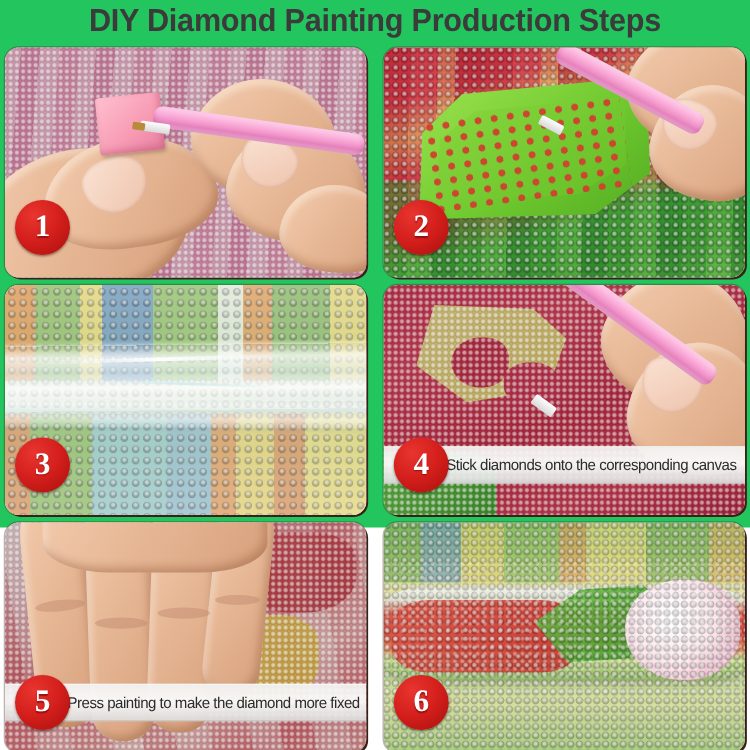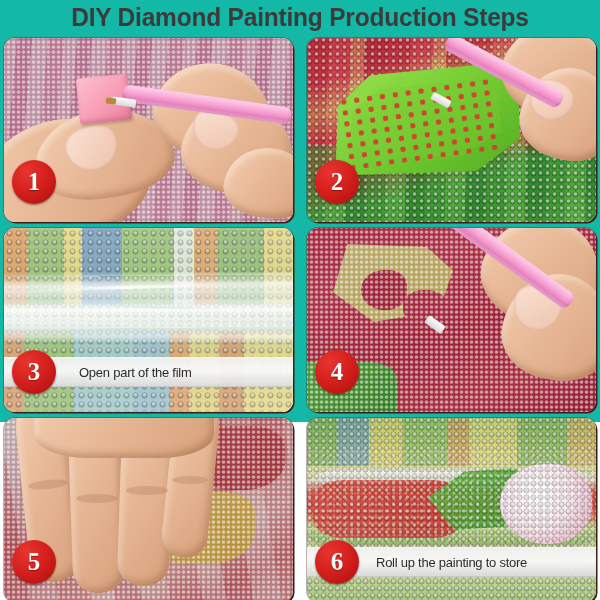--- a/index.html
+++ b/index.html
@@ -6,21 +6,21 @@
   * { box-sizing: border-box; margin: 0; padding: 0; }
   html, body {
     width: 600px; height: 600px;
     background: #ffffff;
     font-family: "Liberation Sans", "DejaVu Sans", sans-serif;
     overflow: hidden;
   }
   #infographic {
     position: relative;
     width: 600px; height: 422px;
-    background: #14b8a6;
+    background: #22c55e;
   }
 
   
   .title {
     position: absolute;
     left: 0; top: 0;
     width: 600px; height: 36px;
     line-height: 34px;
     text-align: center;
     font-size: 25.5px;
@@ -272,23 +272,20 @@
 
         <div class="film" style="top:48px;height:52px;transform:rotate(-0.6deg);"></div>
         <div class="film" style="top:92px;height:22px;opacity:0.75;transform:rotate(0.4deg);"></div>
         <div style="position:absolute;left:8%;top:58px;width:70%;height:3px;
              background:linear-gradient(90deg,rgba(255,255,255,0),rgba(255,255,255,0.95),rgba(255,255,255,0));
              transform:rotate(-1.5deg);"></div>
         <div style="position:absolute;left:24%;top:78px;width:52%;height:2px;
              background:linear-gradient(90deg,rgba(255,255,255,0),rgba(210,235,240,0.9),rgba(255,255,255,0));
              transform:rotate(2deg);"></div>
       </div>
-      <div class="caption-bar">
-        <span class="caption-text" style="margin-left:20px;">Open part of the film</span>
-      </div>
       <div class="badge">
         <span class="badge-num">3</span>
       </div>
     </div>
 
     <div class="panel r1 c1 long">
       <div class="photo">
         <div style="position:absolute;inset:0;background:
              linear-gradient(160deg,#cf3450 0%,#d9405a 25%,#c72c46 55%,#d53c54 80%,#b82440 100%);"></div>
 
@@ -304,20 +301,23 @@
              background:linear-gradient(130deg,#6cc64a,#3f9c2c);border-radius:10px 30% 10% 10%;"></div>
         <div class="bead-grid fine-grid">
             <div class="bead-layer"></div>
           </div>
 
         <div class="finger" style="left:176px;top:-10px;width:120px;height:108px;transform:rotate(22deg);"></div>
         <div class="finger" style="left:196px;top:46px;width:110px;height:106px;transform:rotate(10deg);"></div>
         <div class="nail" style="left:206px;top:58px;width:48px;height:44px;transform:rotate(18deg);"></div>
         <div class="pen" style="left:128px;top:22px;width:150px;height:18px;transform:rotate(36deg);"></div>
         <div class="pen-tip" style="left:118px;top:92px;width:20px;height:9px;transform:rotate(36deg);"></div>
+      </div>
+      <div class="caption-bar" style="padding-left:50px;">
+        <span class="caption-text">Stick diamonds onto the corresponding canvas</span>
       </div>
       <div class="badge">
         <span class="badge-num">4</span>
       </div>
     </div>
 
     <div class="panel r2 c0 long">
       <div class="photo">
         <div style="position:absolute;inset:0;background:
              linear-gradient(150deg,#f0dde0 0%,#e8b9c0 18%,#d96a72 38%,#e58a8e 55%,
@@ -337,20 +337,23 @@
         <div class="finger" style="left:18px;top:-26px;width:50px;height:190px;border-radius:40% 40% 48% 48% / 22% 22% 12% 12%;transform:rotate(-6deg);"></div>
         <div class="finger" style="left:66px;top:-30px;width:52px;height:205px;border-radius:40% 40% 48% 48% / 20% 20% 12% 12%;transform:rotate(-2deg);"></div>
         <div class="finger" style="left:116px;top:-28px;width:52px;height:196px;border-radius:40% 40% 48% 48% / 20% 20% 12% 12%;transform:rotate(2deg);"></div>
         <div class="finger" style="left:164px;top:-24px;width:46px;height:164px;border-radius:40% 40% 48% 48% / 22% 22% 14% 14%;transform:rotate(6deg);"></div>
         <div class="finger" style="left:30px;top:-40px;width:180px;height:80px;border-radius:30%;"></div>
         <div style="position:absolute;left:24px;top:62px;width:40px;height:9px;background:rgba(190,135,110,0.45);border-radius:50%;transform:rotate(-6deg);"></div>
         <div style="position:absolute;left:72px;top:76px;width:42px;height:9px;background:rgba(190,135,110,0.45);border-radius:50%;"></div>
         <div style="position:absolute;left:122px;top:68px;width:42px;height:9px;background:rgba(190,135,110,0.45);border-radius:50%;"></div>
         <div style="position:absolute;left:168px;top:58px;width:36px;height:8px;background:rgba(190,135,110,0.45);border-radius:50%;"></div>
       </div>
+      <div class="caption-bar" style="padding-left:50px;">
+        <span class="caption-text">Press painting to make the diamond more fixed</span>
+      </div>
       <div class="badge">
         <span class="badge-num">5</span>
       </div>
     </div>
 
     <div class="panel r2 c1">
       <div class="photo">
         <div style="position:absolute;inset:0;background:
              linear-gradient(180deg,#9ec97e 0%,#c6d98a 16%,#e4e0a8 30%,#cfe0a4 46%,
              #b9d48e 62%,#d6dfa2 78%,#a9cc84 100%);"></div>
@@ -377,22 +380,19 @@
              background:radial-gradient(circle at 40% 38%, #ffffff 0%, #fbe7ec 46%, #ecbccb 78%, #dfa1b6 100%);
              border-radius:48% 42% 46% 50%;"></div>
         <div class="bead-grid">
             <div class="bead-layer"></div>
           </div>
 
         <div style="position:absolute;left:0;right:0;top:30px;height:110px;
              background-image:radial-gradient(circle, rgba(255,255,255,0.35) 0 1.1px, rgba(0,0,0,0) 1.8px);
              background-size:6px 6px;"></div>
       </div>
-      <div class="caption-bar">
-        <span class="caption-text" style="margin-left:14px;">Roll up the painting to store</span>
-      </div>
       <div class="badge">
         <span class="badge-num">6</span>
       </div>
     </div>
 
   </div>
 </div>
 
 </body></html>

